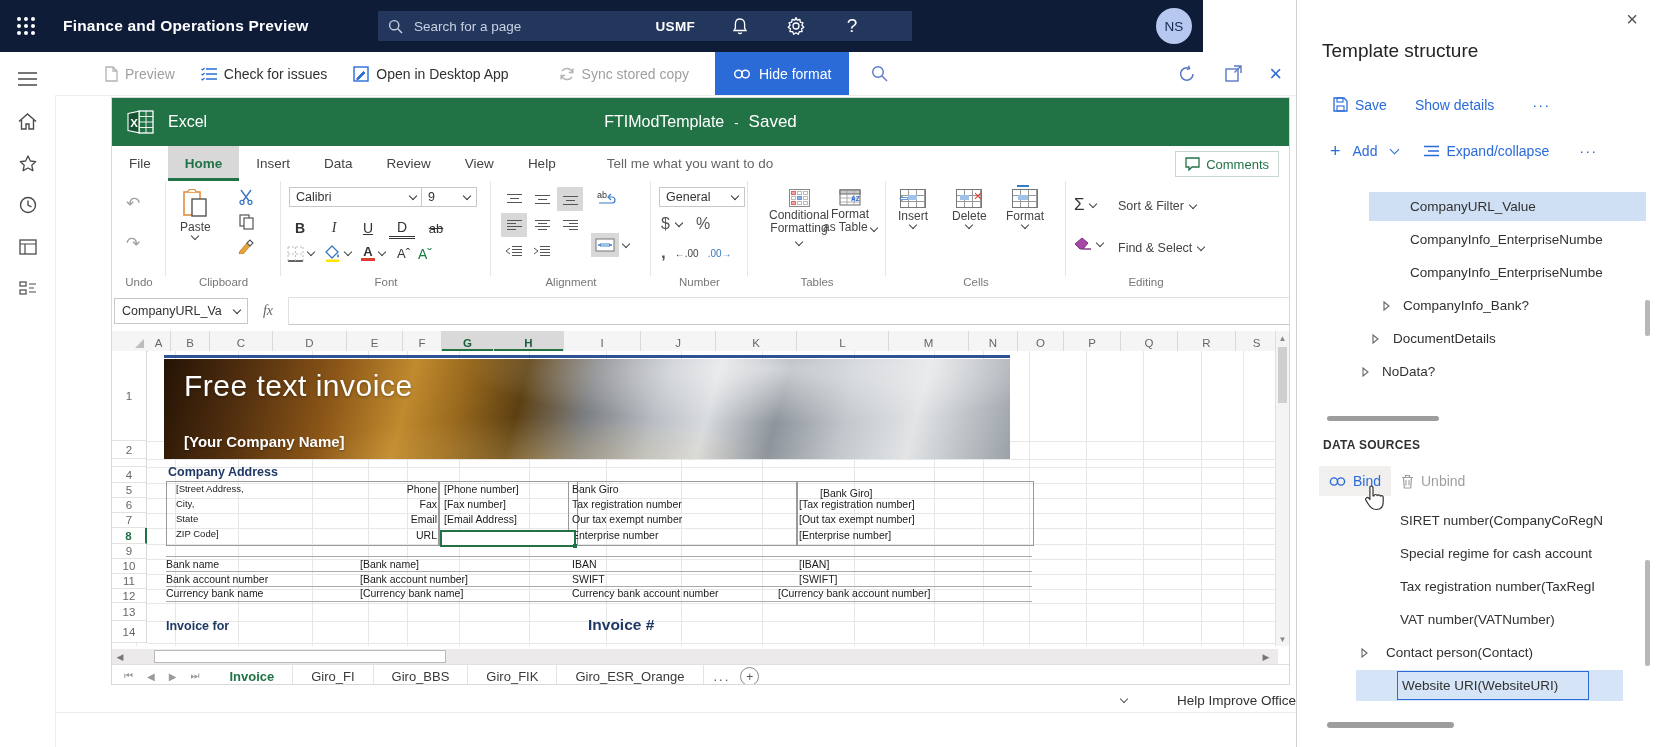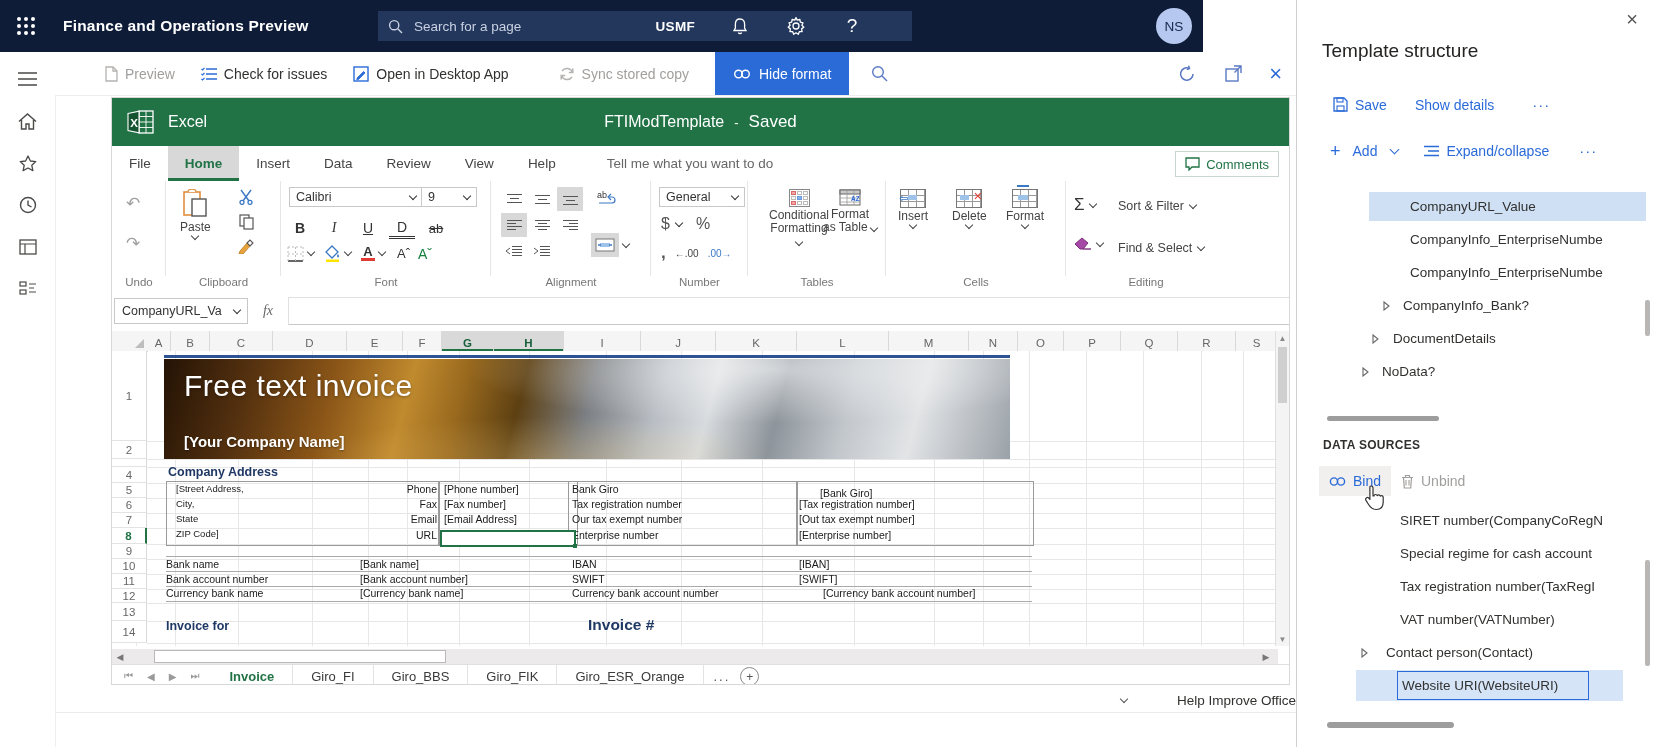--- a/index.html
+++ b/index.html
@@ -701,21 +701,21 @@
             <div class="cell" style="left: 248px; top: 207px;">[Bank name]</div>
             <div class="cell" style="left: 460px; top: 207px;">IBAN</div>
             <div class="cell" style="left: 687px; top: 207px;">[IBAN]</div>
             <div class="cell" style="left: 54px; top: 222px;">Bank account number</div>
             <div class="cell" style="left: 248px; top: 222px;">[Bank account number]</div>
             <div class="cell" style="left: 460px; top: 222px;">SWIFT</div>
             <div class="cell" style="left: 687px; top: 222px;">[SWIFT]</div>
             <div class="cell" style="left: 54px; top: 236px;">Currency bank name</div>
             <div class="cell" style="left: 248px; top: 236px;">[Currency bank name]</div>
             <div class="cell" style="left: 460px; top: 236px;">Currency bank account number</div>
-            <div class="cell" style="left: 711px; top: 236px;">[Currency bank account number]</div>
+            <div class="cell" style="left: 666px; top: 236px;">[Currency bank account number]</div>
             <div class="cell navybig" style="left: 54px; top: 268px;">Invoice for</div>
             <div class="cell navybiggest" style="left: 476px; top: 265px;">Invoice #</div>
           </div>
         <div class="activecell"></div>
       </div>
       <div id="rowGut">
           <div class="gut" style="top: 20px; height: 90px;">1</div>
           <div class="gut" style="top: 110px; height: 18px;">2</div>
           <div class="gut" style="top: 128px; height: 8px;"></div>
           <div class="gut" style="top: 136px; height: 16px;">4</div>

